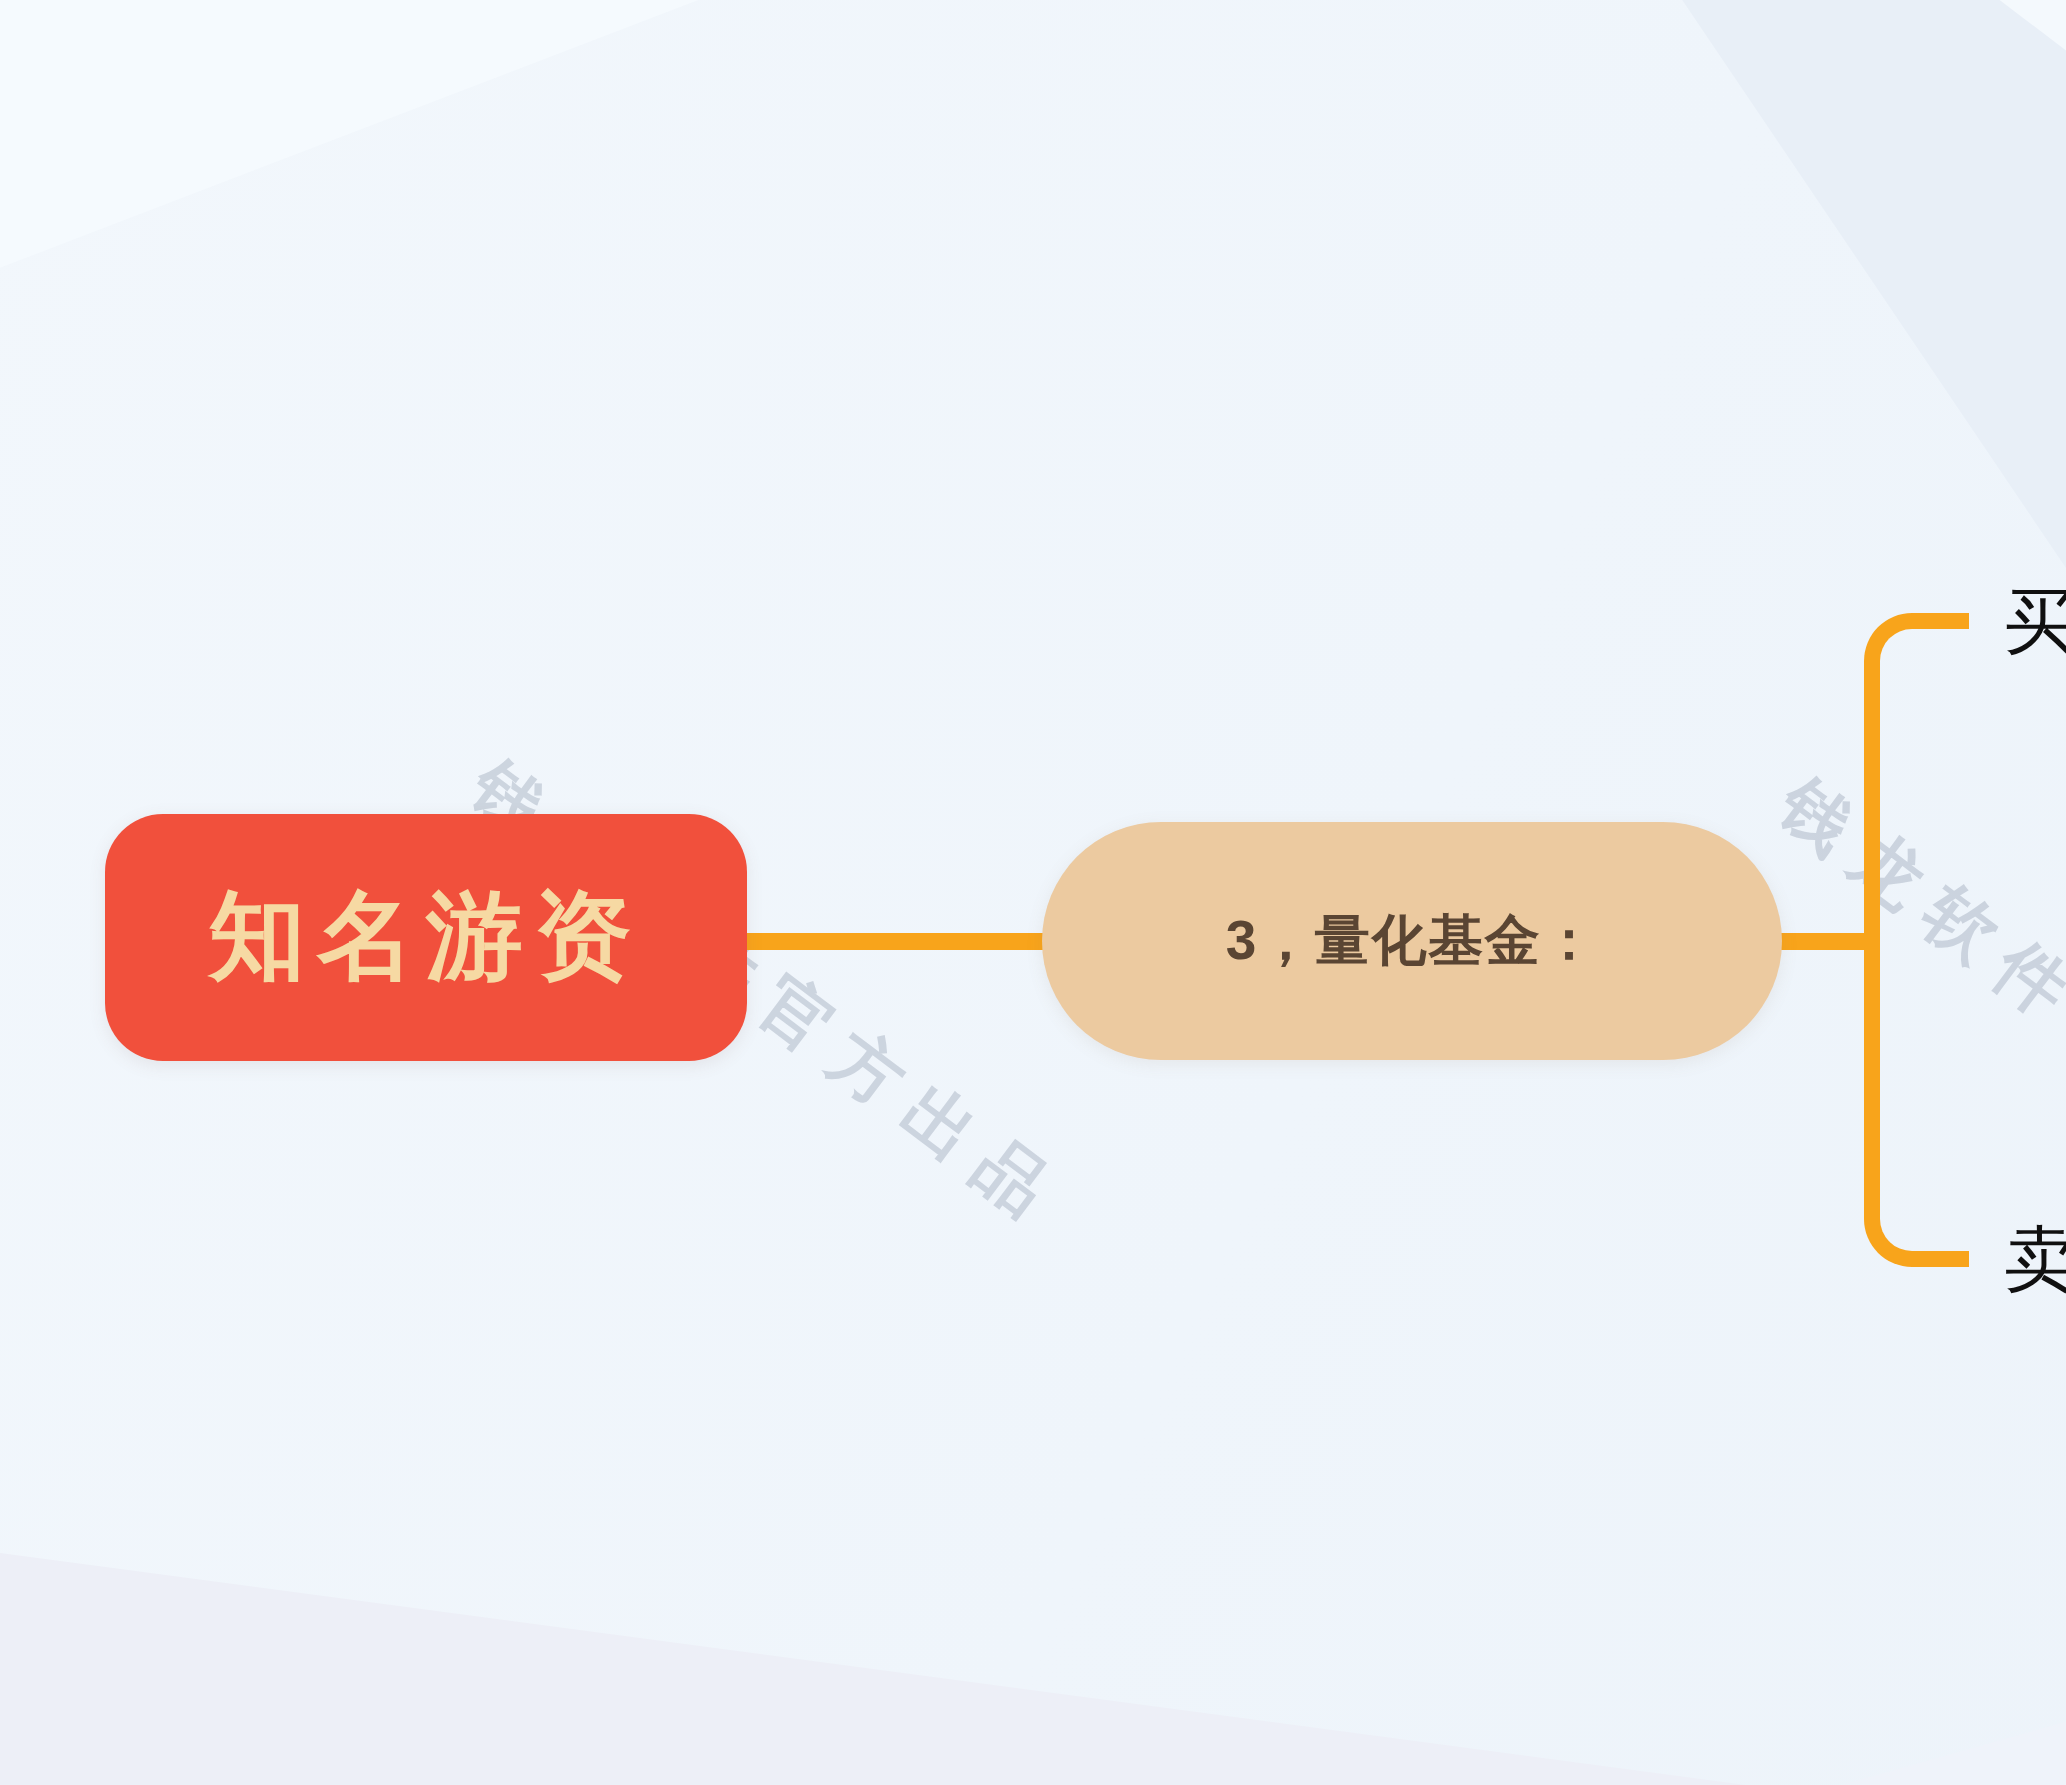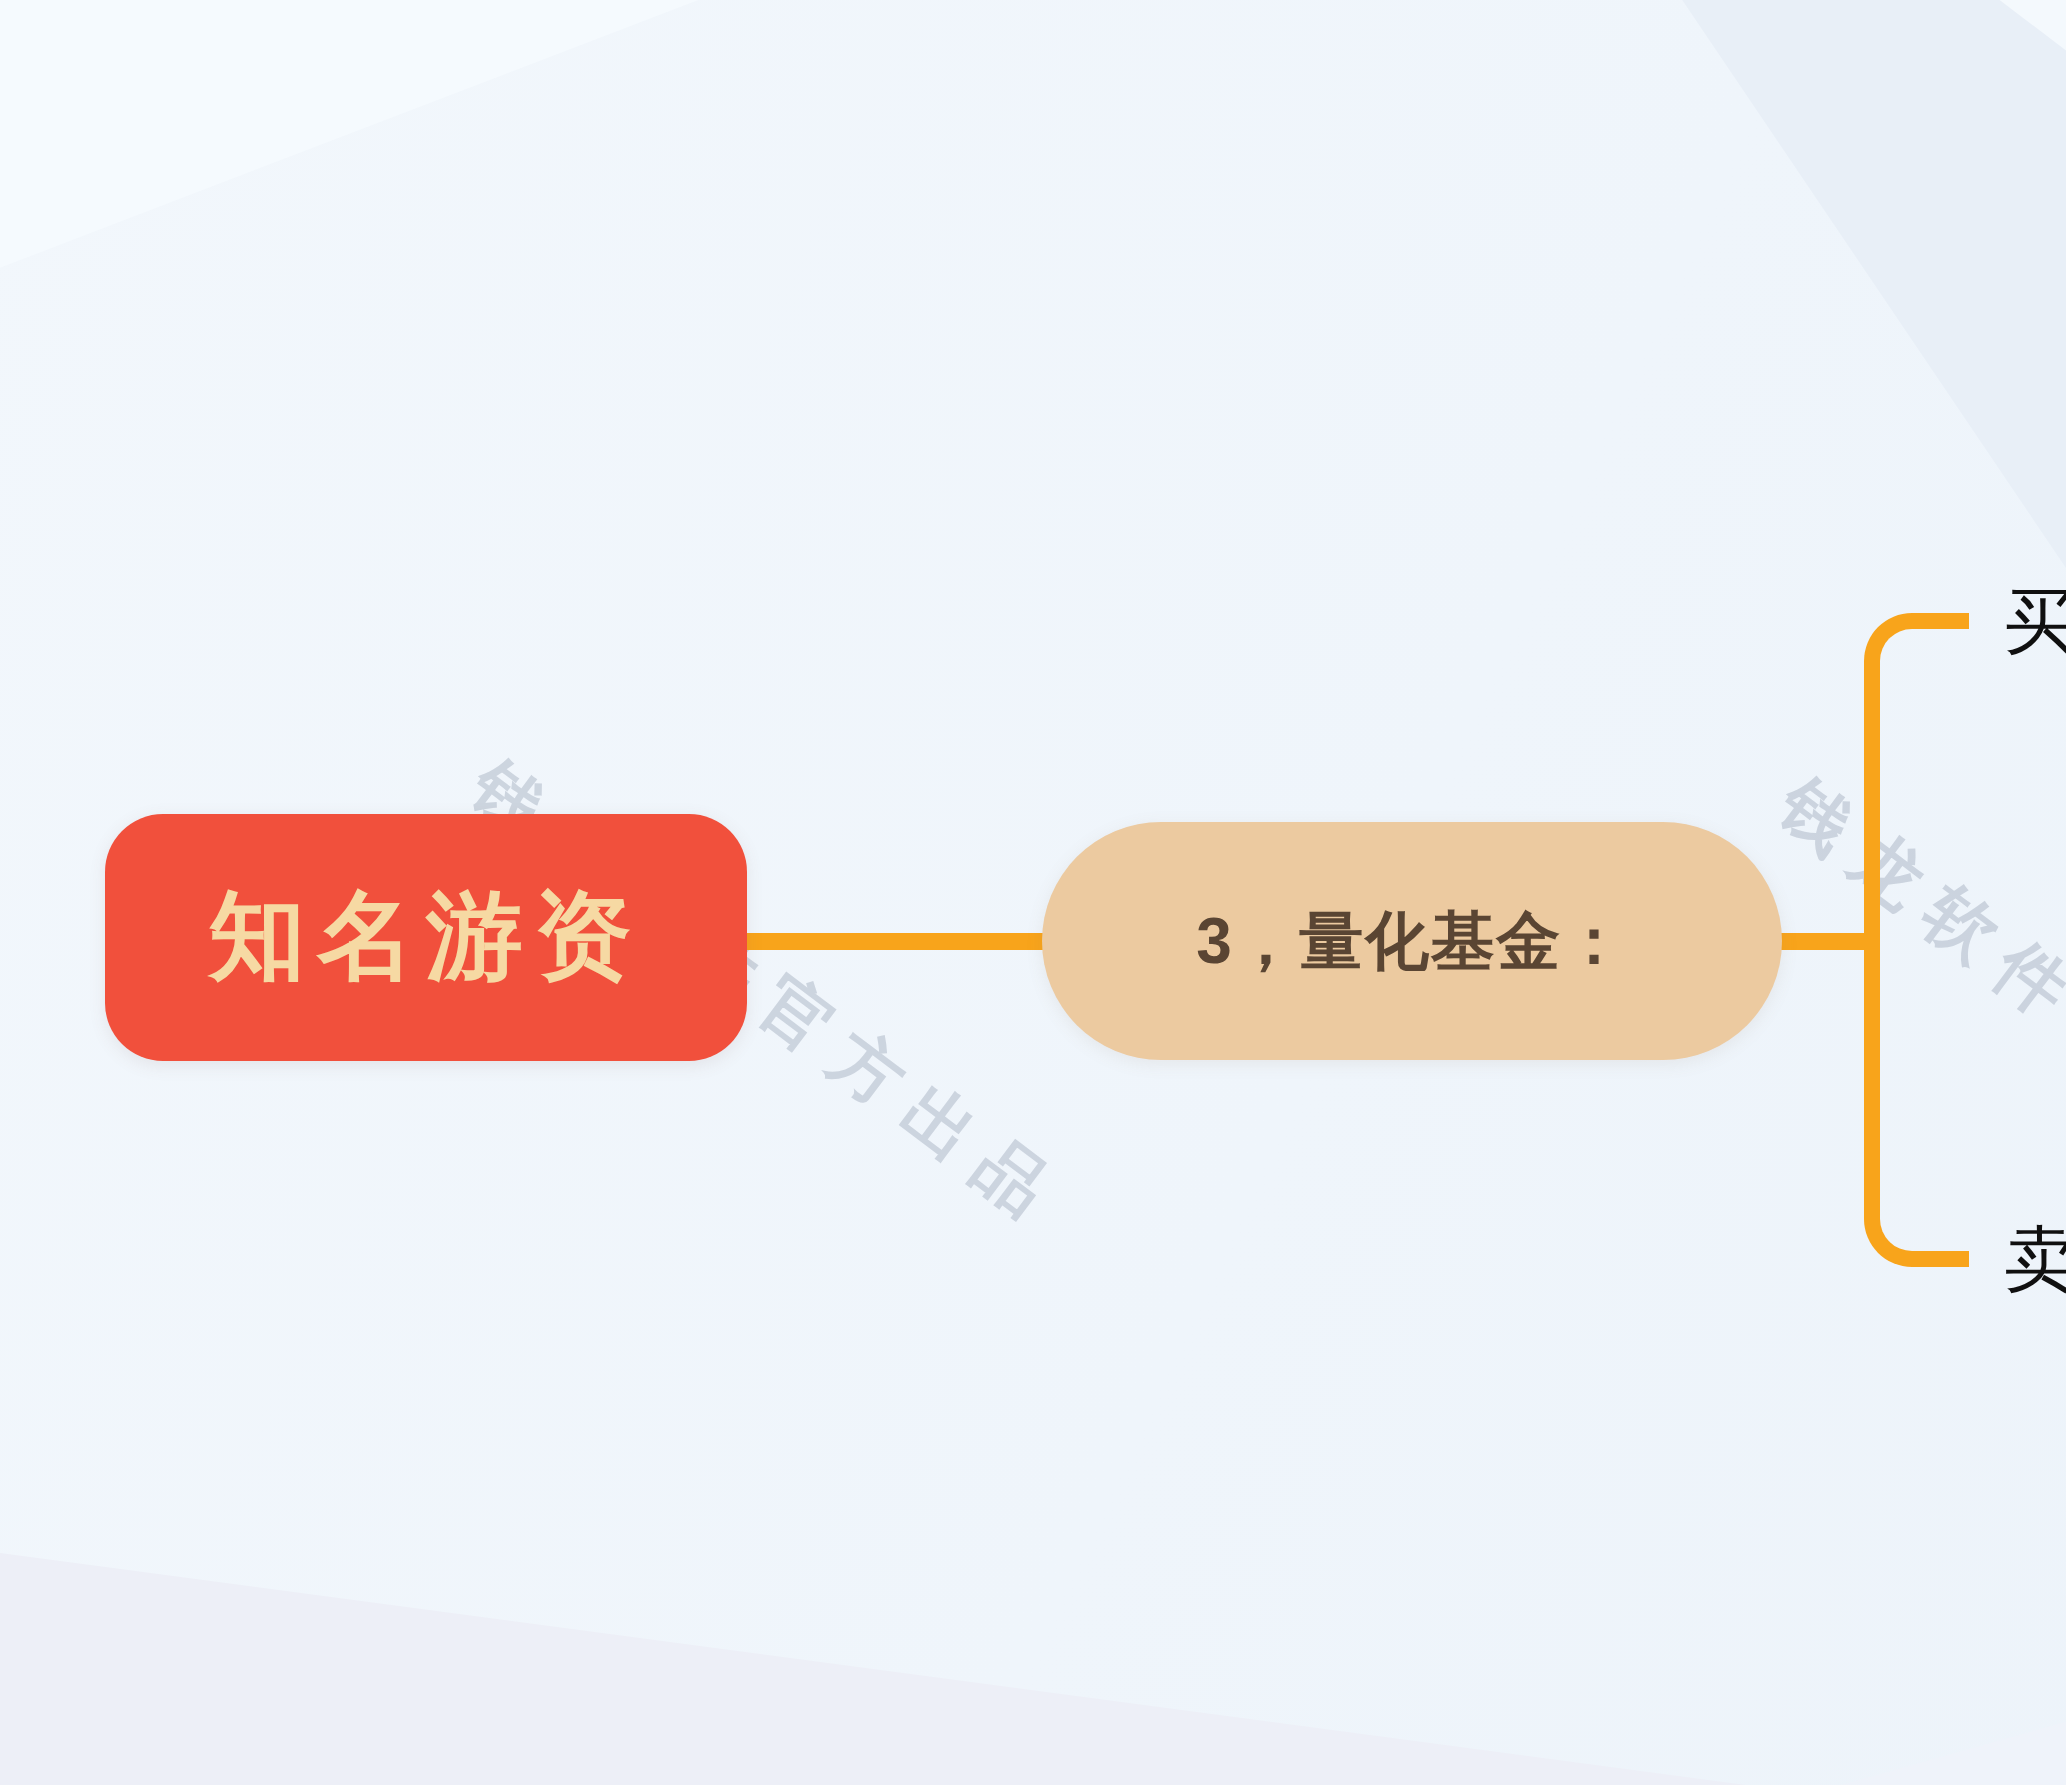--- a/index.html
+++ b/index.html
@@ -76,21 +76,21 @@
     letter-spacing: 11.6px;
     font-weight: bold;
     box-shadow: 0 4.1px 16.5px rgba(120,80,70,0.10);
     margin-left: 8px;
   }
   #topic-node {
     left: 1042px; top: 822px; width: 740px; height: 238px;
     background: var(--topic-bg, #eccaa0);
     border-radius: 119px;
     color: var(--topic-text, #5a4533);
-    font-size: 64px;
+    font-size: 55px;
     letter-spacing: 1.7px;
     font-weight: bold;
     box-shadow: 0 4.1px 16.5px rgba(140,110,80,0.10);
   }
   .branch-label {
     position: absolute;
     left: 2004px;
     height: 132px;
     line-height: 132px;
     font-size: 72px;

